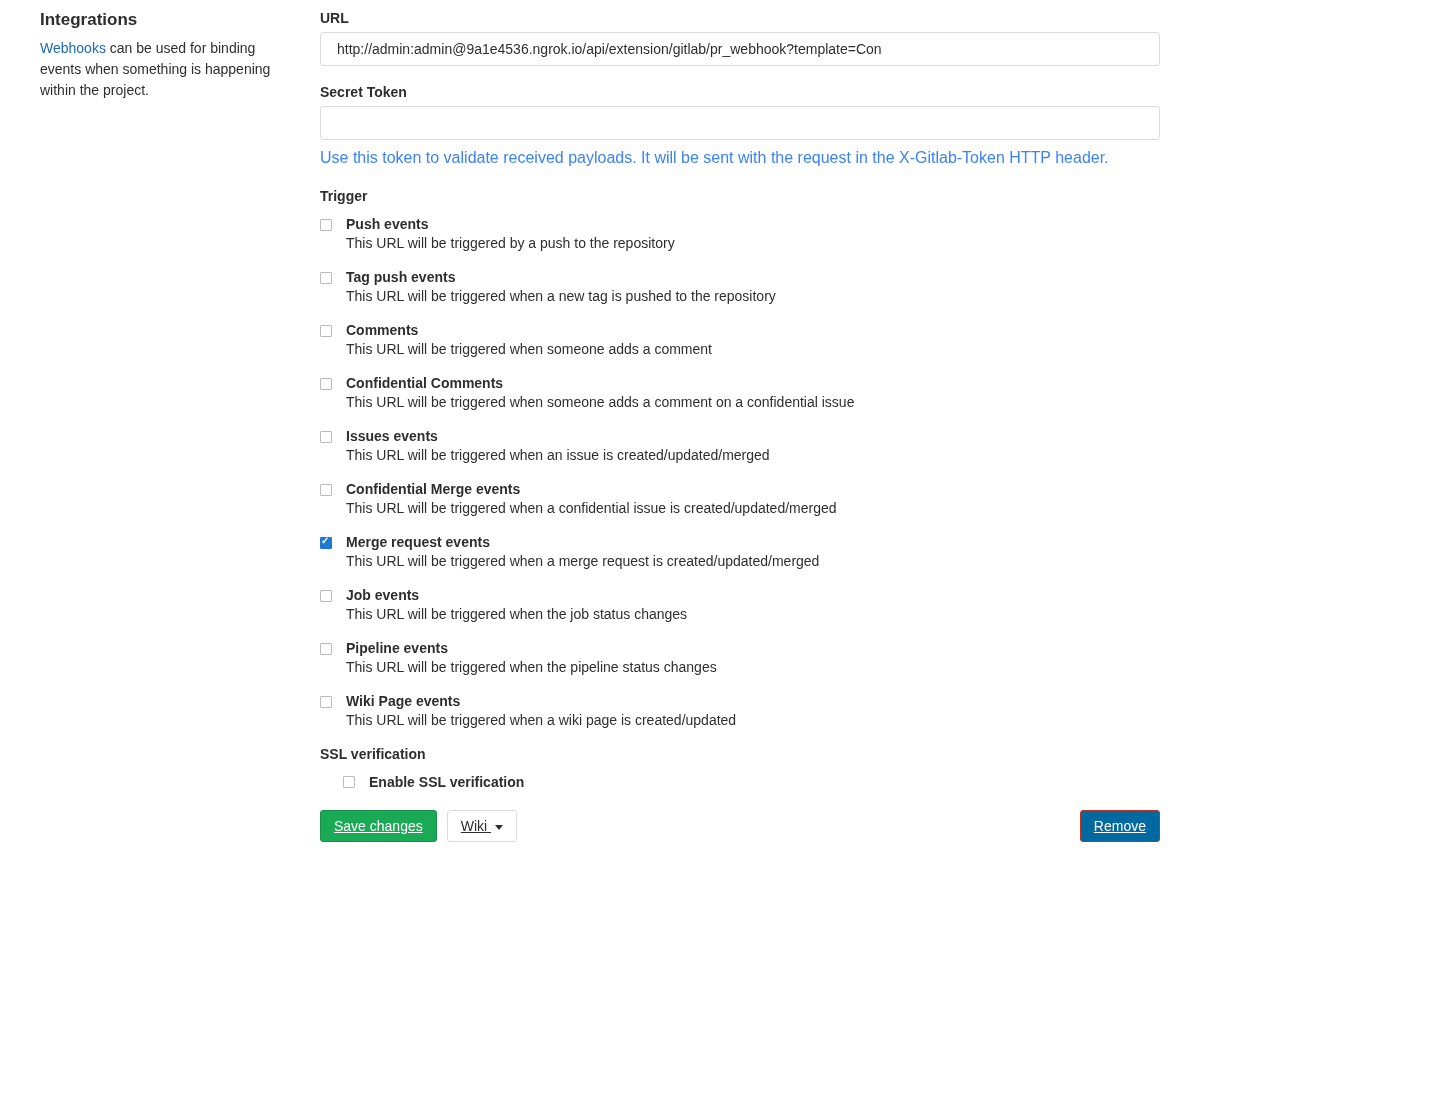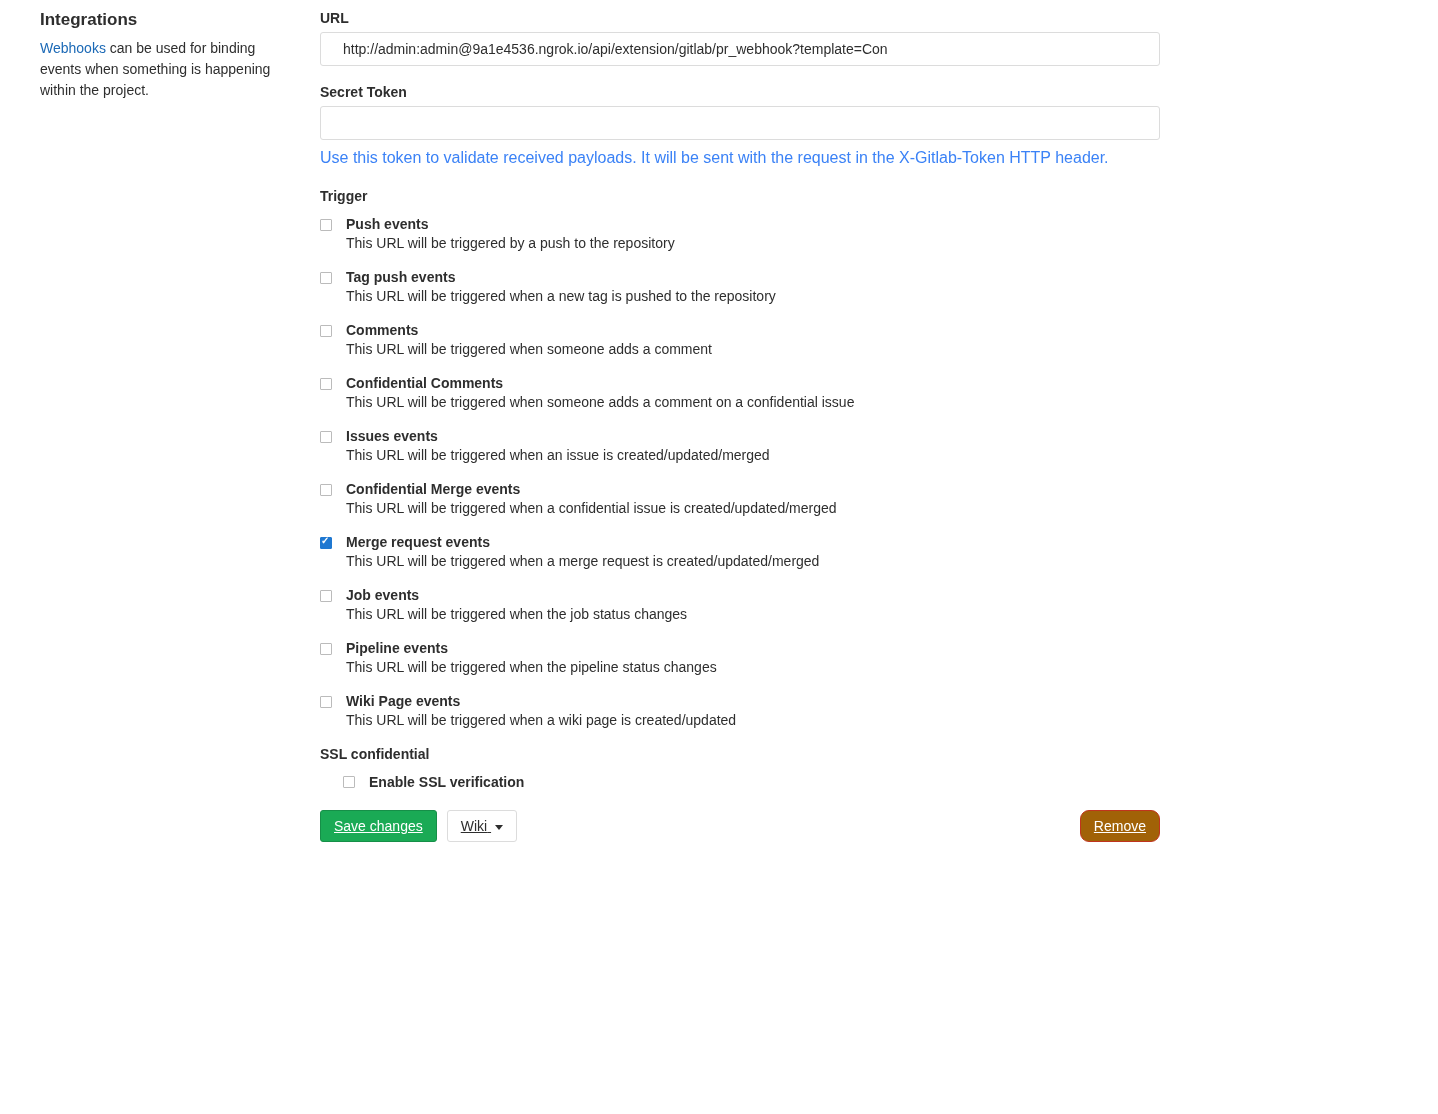--- a/index.html
+++ b/index.html
@@ -46,21 +46,21 @@
     }
     .form-label {
       display: block;
       font-size: 14px;
       font-weight: 600;
       color: #2e2e2e;
       margin-bottom: 6px;
     }
     .form-input {
       width: 100%;
-      padding: 8px 22px;
+      padding: 8px 16px;
       font-size: 14px;
       border: 1px solid #dcdcdc;
       border-radius: 3px;
       color: #2e2e2e;
       font-family: inherit;
     }
     .help-text {
       font-size: 16px;
       color: #3b82f6;
       margin-top: 6px;
@@ -166,24 +166,23 @@
       display: inline-block;
       margin-left: 4px;
       width: 0;
       height: 0;
       border-left: 4px solid transparent;
       border-right: 4px solid transparent;
       border-top: 5px solid #2e2e2e;
       vertical-align: middle;
     }
     .btn-danger {
-      background: #a16207;
+      background: #0369a1;
       color: #fff;
       border-color: #c0341d;
-      border-radius: 9px;
     }
     .spacer {
       flex: 1;
     }
   </style>
 </head>
 <body>
 
 <div class="container">
   <div class="sidebar">
@@ -273,21 +272,21 @@
         </div>
         <div class="trigger-item">
           <div class="trigger-checkbox"></div>
           <div class="trigger-content">
             <div class="trigger-title">Wiki Page events</div>
             <div class="trigger-desc">This URL will be triggered when a wiki page is created/updated</div>
           </div>
         </div>
       </div>
 
-    <div class="section-label">SSL confidential</div>
+    <div class="section-label">SSL verification</div>
 
     <div class="ssl-item">
       <div class="ssl-checkbox"></div>
       <div class="ssl-label">Enable SSL verification</div>
     </div>
 
     <div class="button-row">
       <button class="btn btn-success">Save changes</button>
       <button class="btn btn-default">
         <span>Wiki</span>

